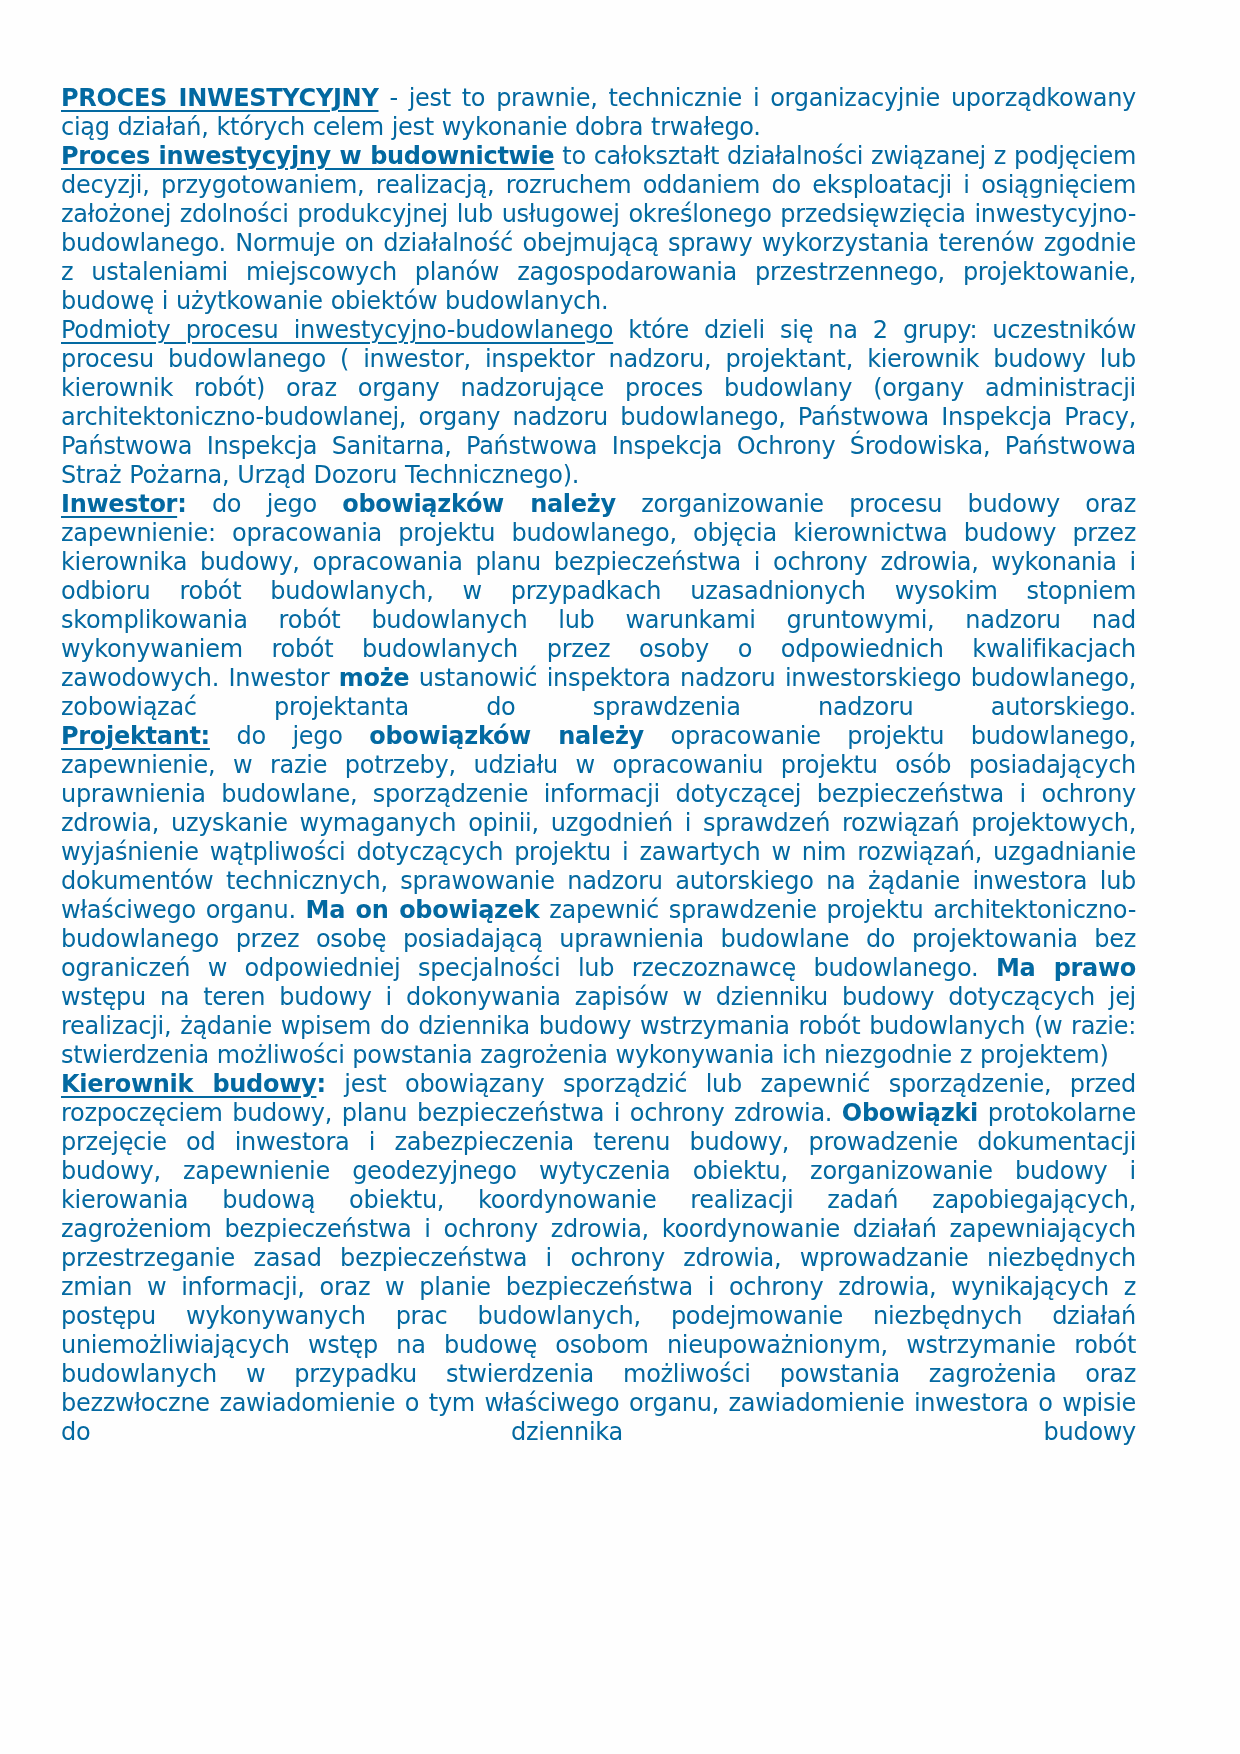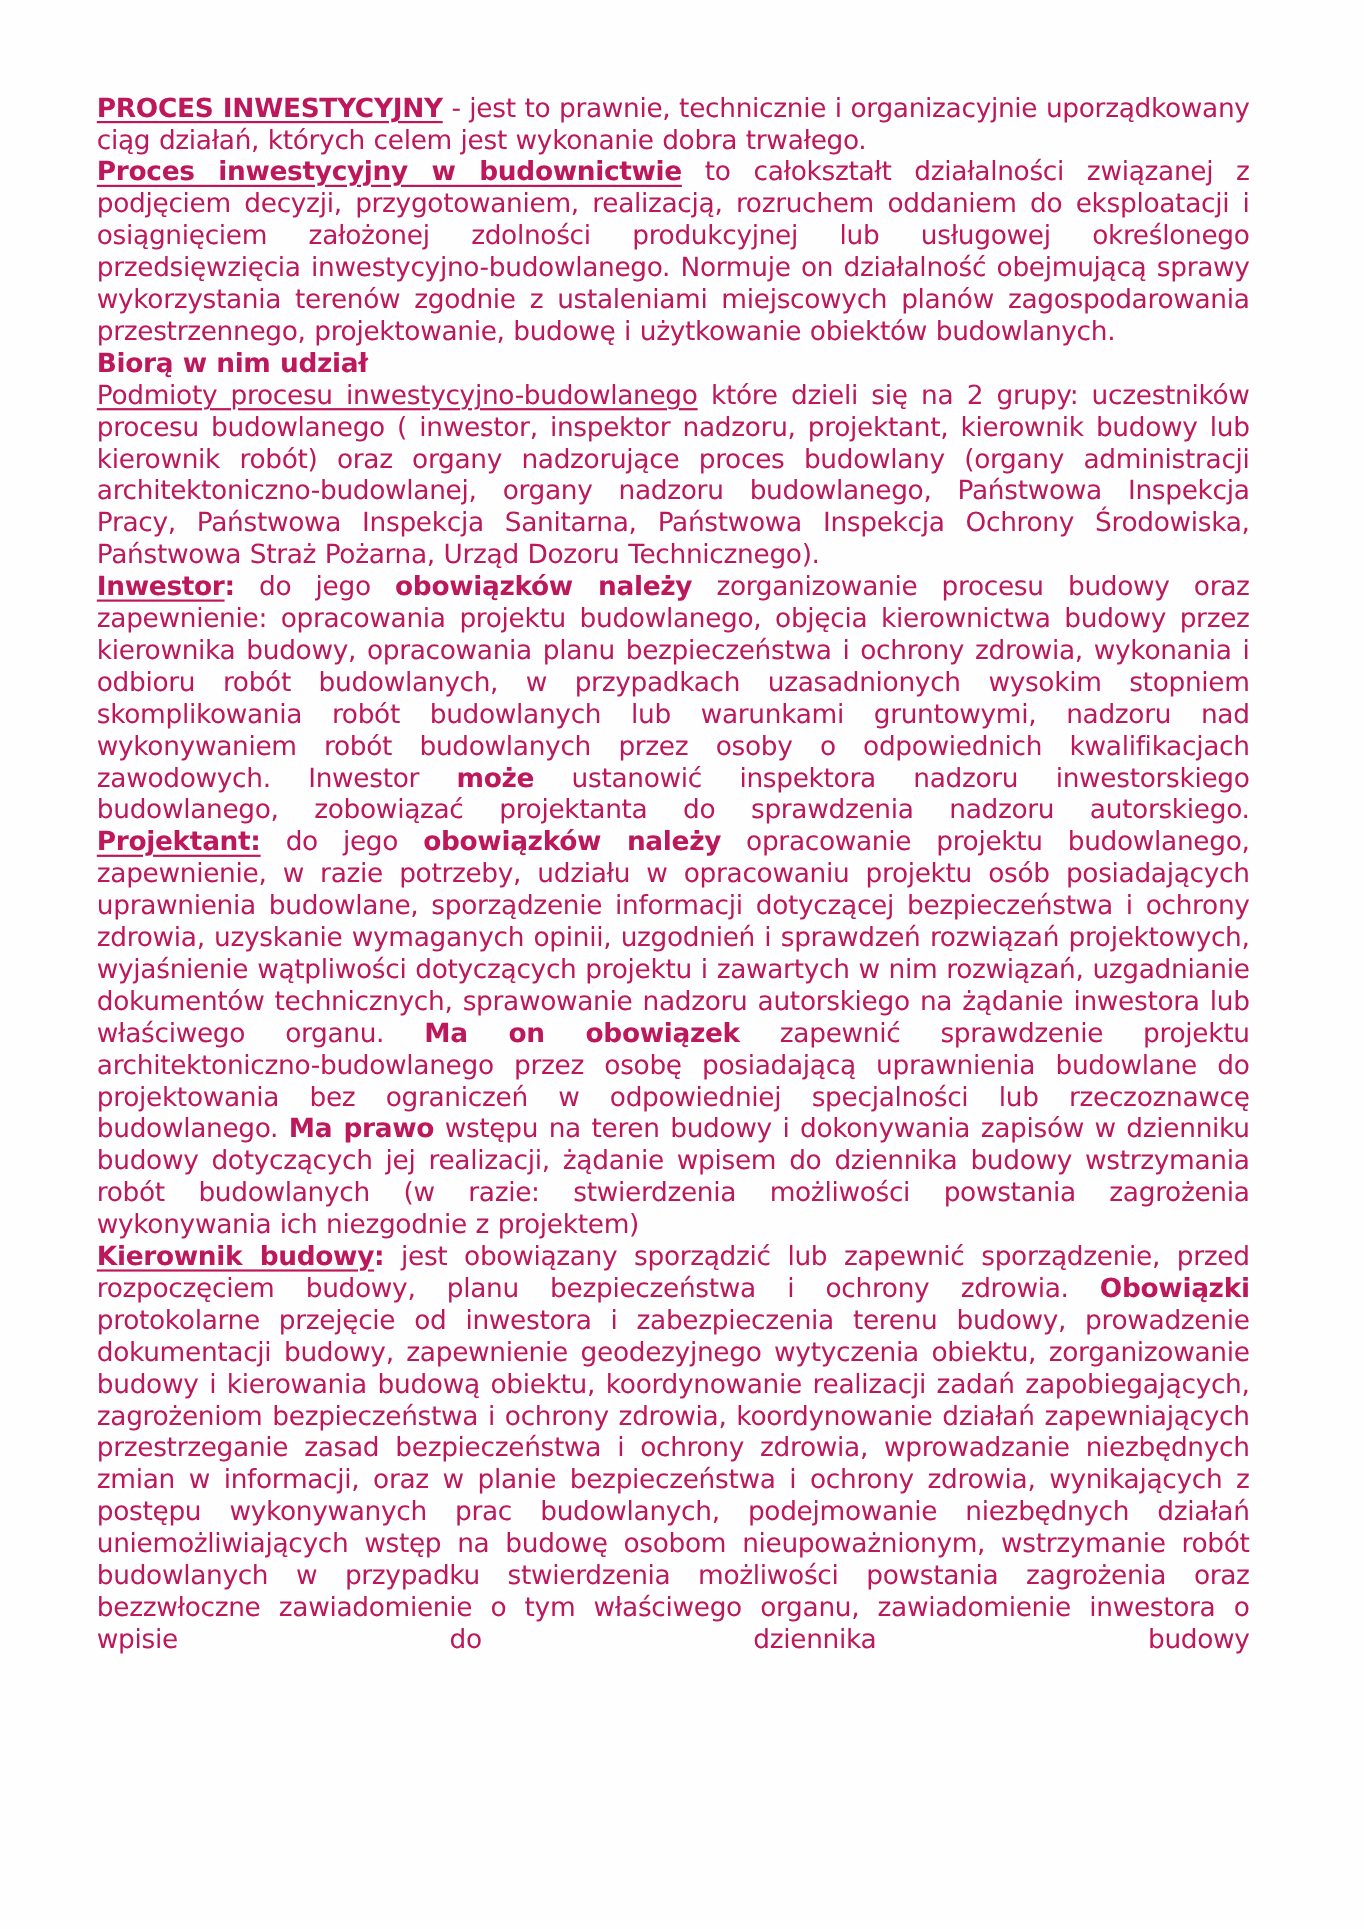--- a/index.html
+++ b/index.html
@@ -6,22 +6,22 @@
     margin: 0;
     padding: 0;
     background: #ffffff;
   }
   .page {
     position: relative;
     width: 1240px;
     height: 1754px;
     box-sizing: border-box;
     background: #fefefe;
-    color: #be185d;
-    padding: 84px 104px 0 88px;
+    color: #0369a1;
+    padding: 84px 104px 0 61px;
     overflow: hidden;
   }
   .doc p {
     margin: 0;
     font-family: "DejaVu Sans", "Liberation Sans", sans-serif;
     font-size: 24px;
     line-height: 29px;
     letter-spacing: -0.3px;
     text-align: justify;
     word-spacing: 0.5px;
@@ -36,19 +36,18 @@
     text-underline-offset: 4px;
   }
 </style>
 </head>
 <body>
 
 <div class="page">
   <div class="doc">
       <p><span class="b u">PROCES INWESTYCYJNY</span><span> - jest to prawnie, technicznie i organizacyjnie uporządkowany ciąg działań, których celem jest wykonanie dobra trwałego.</span></p>
       <p><span class="b u">Proces inwestycyjny w budownictwie</span><span> to całokształt działalności związanej z podjęciem decyzji, przygotowaniem, realizacją, rozruchem oddaniem do eksploatacji i osiągnięciem założonej zdolności produkcyjnej lub usługowej określonego przedsięwzięcia inwestycyjno-budowlanego. Normuje on działalność obejmującą sprawy wykorzystania terenów zgodnie z ustaleniami miejscowych planów zagospodarowania przestrzennego, projektowanie, budowę i użytkowanie obiektów budowlanych.</span></p>
-      <p><span class="b">Biorą w nim udział</span></p>
       <p><span class="u">Podmioty procesu inwestycyjno-budowlanego</span><span> które dzieli się na 2 grupy: uczestników procesu budowlanego ( inwestor, inspektor nadzoru, projektant, kierownik budowy lub kierownik robót) oraz organy nadzorujące proces budowlany (organy administracji architektoniczno-budowlanej, organy nadzoru budowlanego, Państwowa Inspekcja Pracy, Państwowa Inspekcja Sanitarna, Państwowa Inspekcja Ochrony Środowiska, Państwowa Straż Pożarna, Urząd Dozoru Technicznego).</span></p>
       <p class="jl"><span class="b u">Inwestor</span><span class="b">:</span><span> do jego </span><span class="b">obowiązków należy</span><span> zorganizowanie procesu budowy oraz zapewnienie: opracowania projektu budowlanego, objęcia kierownictwa budowy przez kierownika budowy, opracowania planu bezpieczeństwa i ochrony zdrowia, wykonania i odbioru robót budowlanych, w przypadkach uzasadnionych wysokim stopniem skomplikowania robót budowlanych lub warunkami gruntowymi, nadzoru nad wykonywaniem robót budowlanych przez osoby o odpowiednich kwalifikacjach zawodowych. Inwestor </span><span class="b">może</span><span> ustanowić inspektora nadzoru inwestorskiego budowlanego, zobowiązać projektanta do sprawdzenia nadzoru autorskiego.</span></p>
       <p><span class="b u">Projektant:</span><span> do jego </span><span class="b">obowiązków należy</span><span> opracowanie projektu budowlanego, zapewnienie, w razie potrzeby, udziału w opracowaniu projektu osób posiadających uprawnienia budowlane, sporządzenie informacji dotyczącej bezpieczeństwa i ochrony zdrowia, uzyskanie wymaganych opinii, uzgodnień i sprawdzeń rozwiązań projektowych, wyjaśnienie wątpliwości dotyczących projektu i zawartych w nim rozwiązań, uzgadnianie dokumentów technicznych, sprawowanie nadzoru autorskiego na żądanie inwestora lub właściwego organu. </span><span class="b">Ma on obowiązek</span><span> zapewnić sprawdzenie projektu architektoniczno-budowlanego przez osobę posiadającą uprawnienia budowlane do projektowania bez ograniczeń w odpowiedniej specjalności lub rzeczoznawcę budowlanego. </span><span class="b">Ma prawo</span><span> wstępu na teren budowy i dokonywania zapisów w dzienniku budowy dotyczących jej realizacji, żądanie wpisem do dziennika budowy wstrzymania robót budowlanych (w razie: stwierdzenia możliwości powstania zagrożenia wykonywania ich niezgodnie z projektem)</span></p>
       <p class="jl"><span class="b u">Kierownik budowy</span><span class="b">:</span><span> jest obowiązany sporządzić lub zapewnić sporządzenie, przed rozpoczęciem budowy, planu bezpieczeństwa i ochrony zdrowia. </span><span class="b">Obowiązki</span><span> protokolarne przejęcie od inwestora i zabezpieczenia terenu budowy, prowadzenie dokumentacji budowy, zapewnienie geodezyjnego wytyczenia obiektu, zorganizowanie budowy i kierowania budową obiektu, koordynowanie realizacji zadań zapobiegających, zagrożeniom bezpieczeństwa i ochrony zdrowia, koordynowanie działań zapewniających przestrzeganie zasad bezpieczeństwa i ochrony zdrowia, wprowadzanie niezbędnych zmian w informacji, oraz w planie bezpieczeństwa i ochrony zdrowia, wynikających z postępu wykonywanych prac budowlanych, podejmowanie niezbędnych działań uniemożliwiających wstęp na budowę osobom nieupoważnionym, wstrzymanie robót budowlanych w przypadku stwierdzenia możliwości powstania zagrożenia oraz bezzwłoczne zawiadomienie o tym właściwego organu, zawiadomienie inwestora o wpisie do dziennika budowy</span></p>
     </div>
 </div>
 
 </body></html>

